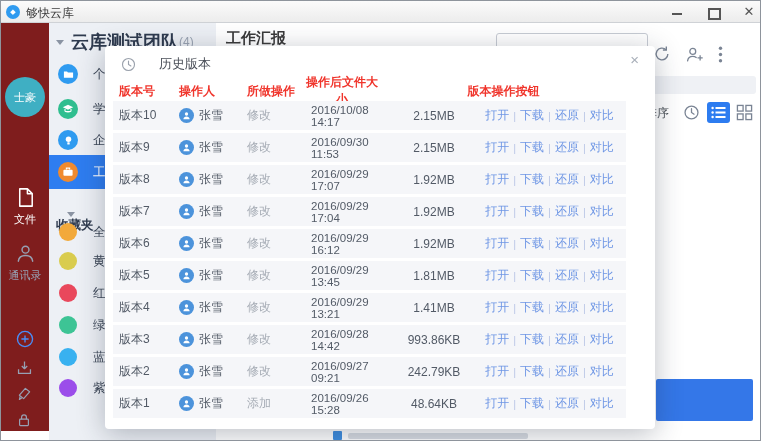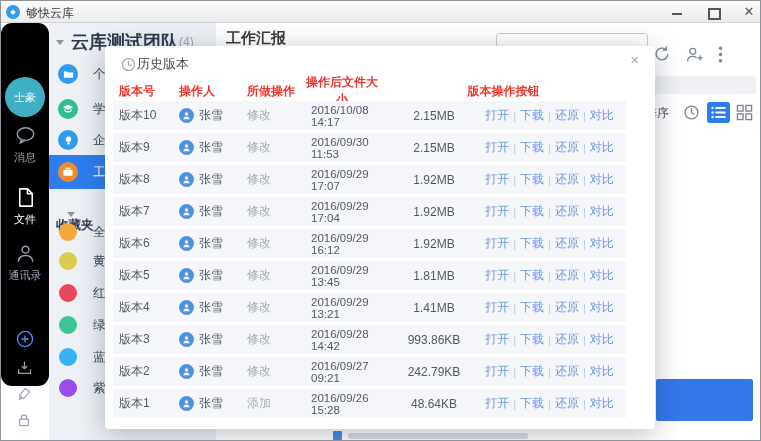--- a/index.html
+++ b/index.html
@@ -14,21 +14,21 @@
   .app-logo { position:absolute; left:5px; top:4px; width:14px; height:14px; border-radius:7px;
               background:#2f9bf0; color:#fff; font-size:7px; line-height:14px; text-align:center; }
   .app-title { position:absolute; left:25px; top:4px; font-size:12px; color:#3c3c3c;font-family:Liberation Mono, monospace; }
   .win-controls { position:absolute; right:6px; top:0; height:22px; display:flex; align-items:center; gap:22px; }
   .win-btn { width:14px; height:14px; position:relative; cursor:pointer; }
   .win-min::after { content:""; position:absolute; left:2px; top:8px; width:10px; height:2px; background:#555; }
   .win-max::after { content:""; position:absolute; left:2px; top:3px; width:9px; height:8px; border:2px solid #555; }
   .win-close { color:#555; font-size:13px; line-height:14px; text-align:center; font-weight:bold; }
 
   
-  .sidebar { position:absolute; left:0; top:22px; width:48px; height:363px; background:#000000; z-index:2;border-radius:11px; }
+  .sidebar { position:absolute; left:0; top:22px; width:48px; height:408px; background:#7f1d1d; z-index:2; }
   .avatar { position:absolute; left:4px; top:54px; width:40px; height:40px; border-radius:50%;
             background:#3fafc3; color:#fff; font-size:11px; line-height:40px; text-align:center; cursor:pointer; }
   .navitem { position:absolute; left:0; width:48px; text-align:center; cursor:pointer; }
   .navitem svg { display:block; margin:0 auto; }
   .navlabel { font-size:11px; color:#97a0b3; margin-top:3px; display:block; }
   .navitem.active .navlabel { color:#fff; }
   .sideicon { position:absolute; left:15px; cursor:pointer; }
 
   
   .panel { position:absolute; left:48px; top:22px; width:167px; height:419px; background:#edf0f5; z-index:1; }
@@ -62,21 +62,21 @@
               border-radius:3px; cursor:pointer; display:flex; align-items:center; justify-content:center; }
   .grid-btn { position:absolute; left:735px; top:103px; cursor:pointer; }
   .primary-btn { position:absolute; left:655px; top:378px; width:97px; height:42px; background:#3477e8;
                  border:none; border-radius:2px; cursor:pointer; }
   .clip-row-icon { position:absolute; left:332px; top:430px; width:9px; height:9px; background:#3e8ee0; border-radius:1px; }
   .clip-row-bar { position:absolute; left:347px; top:432px; width:180px; height:6px; background:#d9dde3; border-radius:2px; }
 
   
   .modal { position:absolute; left:104px; top:45px; width:550px; height:383px; background:#fff;
            border-radius:4px; box-shadow:0 5px 28px rgba(30,40,60,.30); z-index:10; }
-  .modal-head { position:absolute; left:16px; top:9px; display:flex; align-items:center; gap:1px; }
+  .modal-head { position:absolute; left:16px; top:9px; display:flex; align-items:center; gap:23px; }
   .modal-title { font-size:13px; color:#4a4f58; }
   .modal-close { position:absolute; right:16px; top:5px; font-size:15px; color:#a8afb9; cursor:pointer; }
   .vtable { position:absolute; left:8px; top:36px; width:513px; }
   .vcols { display:flex; align-items:center; height:18px; }
   .vcols span { font-size:12px; font-weight:bold; color:#f0352c; }
   .vrows { position:absolute; left:0; top:19px; width:513px; }
   .vrow { display:flex; align-items:center; height:29px; background:#f5f6f9; margin-bottom:3px; }
   .c1 { width:62px; padding-left:6px; flex:none; }
   .c2 { width:70px; padding-left:4px; flex:none; display:flex; align-items:center; gap:5px; }
   .c3 { width:58px; padding-left:2px; flex:none; }
@@ -103,27 +103,20 @@
     <div class="win-controls">
       <div class="win-btn win-min"></div>
       <div class="win-btn win-max"></div>
       <div class="win-btn win-close">✕</div>
     </div>
   </div>
 
   <div class="sidebar">
     <div class="avatar">士豪</div>
 
-    <div class="navitem" style="top:101px">
-      <svg width="23" height="23" viewBox="0 0 24 24">
-        <ellipse cx="12" cy="10.5" rx="8.6" ry="6.6" fill="none" stroke="#97a0b3" stroke-width="1.5"></ellipse>
-        <path d="M8 16l-1.6 4 5-2.8" fill="none" stroke="#97a0b3" stroke-width="1.5" stroke-linejoin="round"></path>
-      </svg>
-      <span class="navlabel">消息</span>
-    </div>
 
     <div class="navitem active" style="top:163px">
       <svg width="23" height="23" viewBox="0 0 24 24">
         <path d="M6 3h8l5 5v13H6z" fill="none" stroke="#ffffff" stroke-width="1.6" stroke-linejoin="round"></path>
         <path d="M14 3v5h5" fill="none" stroke="#ffffff" stroke-width="1.6" stroke-linejoin="round"></path>
       </svg>
       <span class="navlabel">文件</span>
     </div>
 
     <div class="navitem" style="top:219px">

